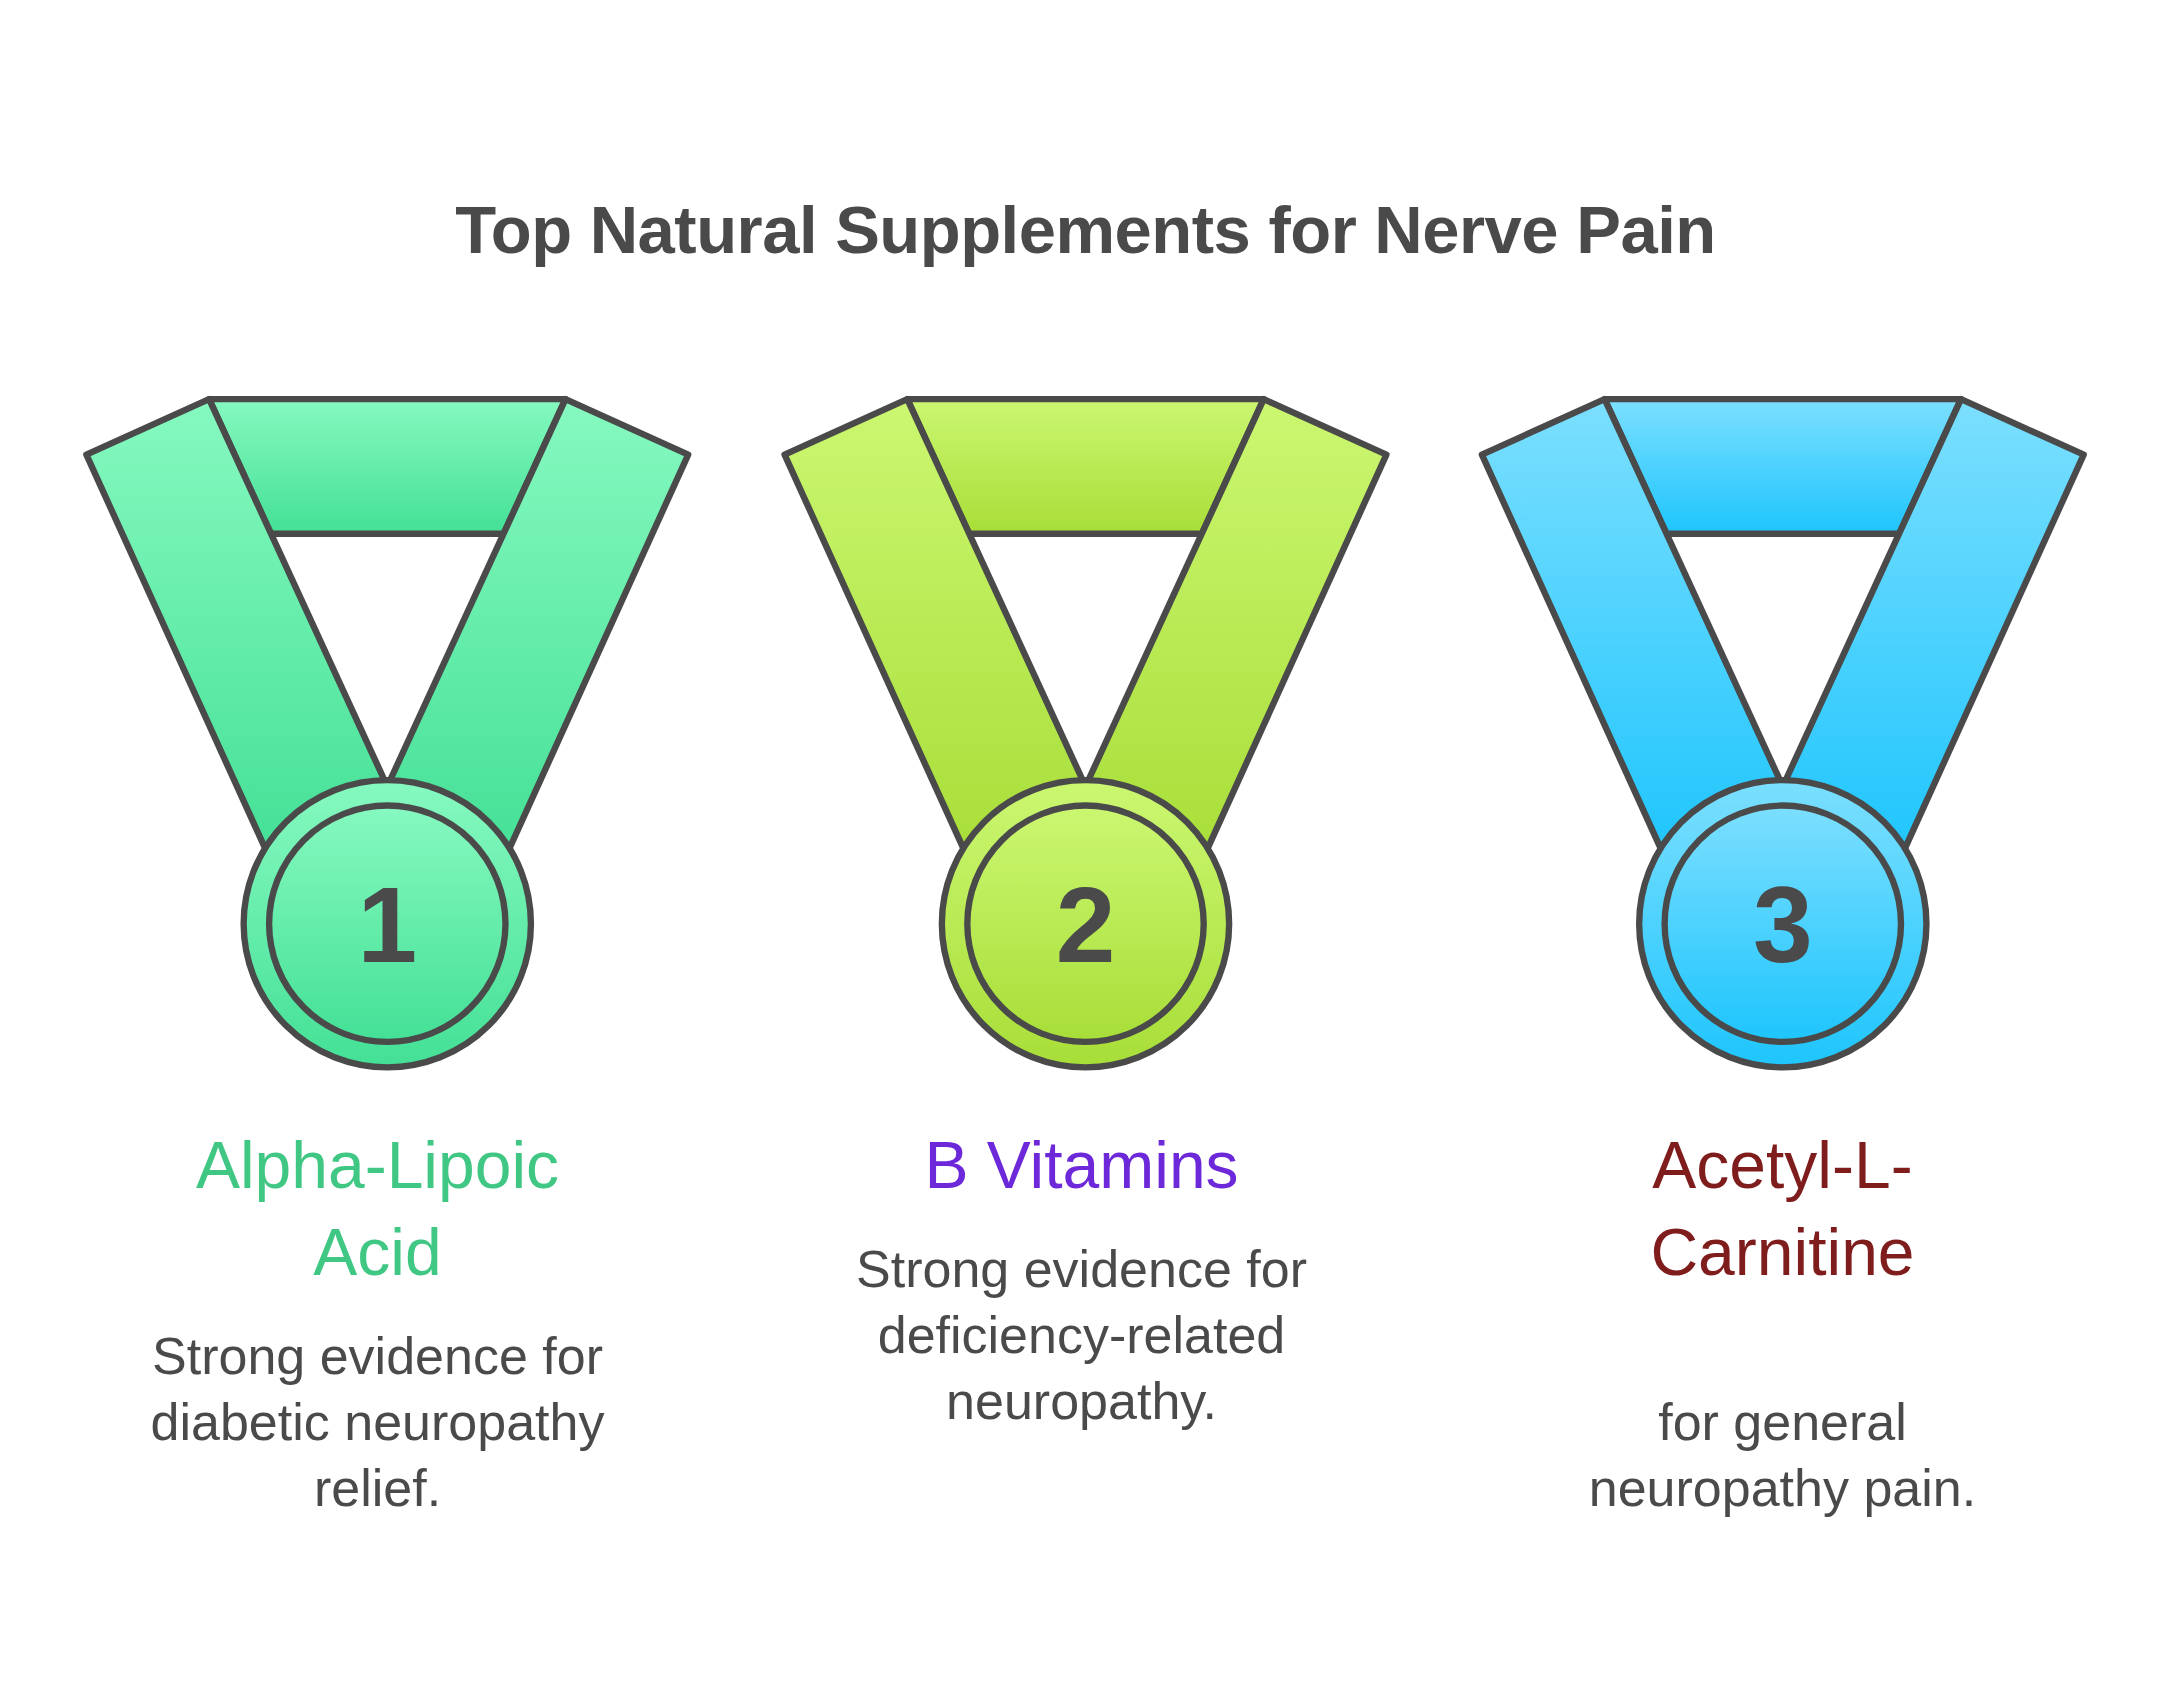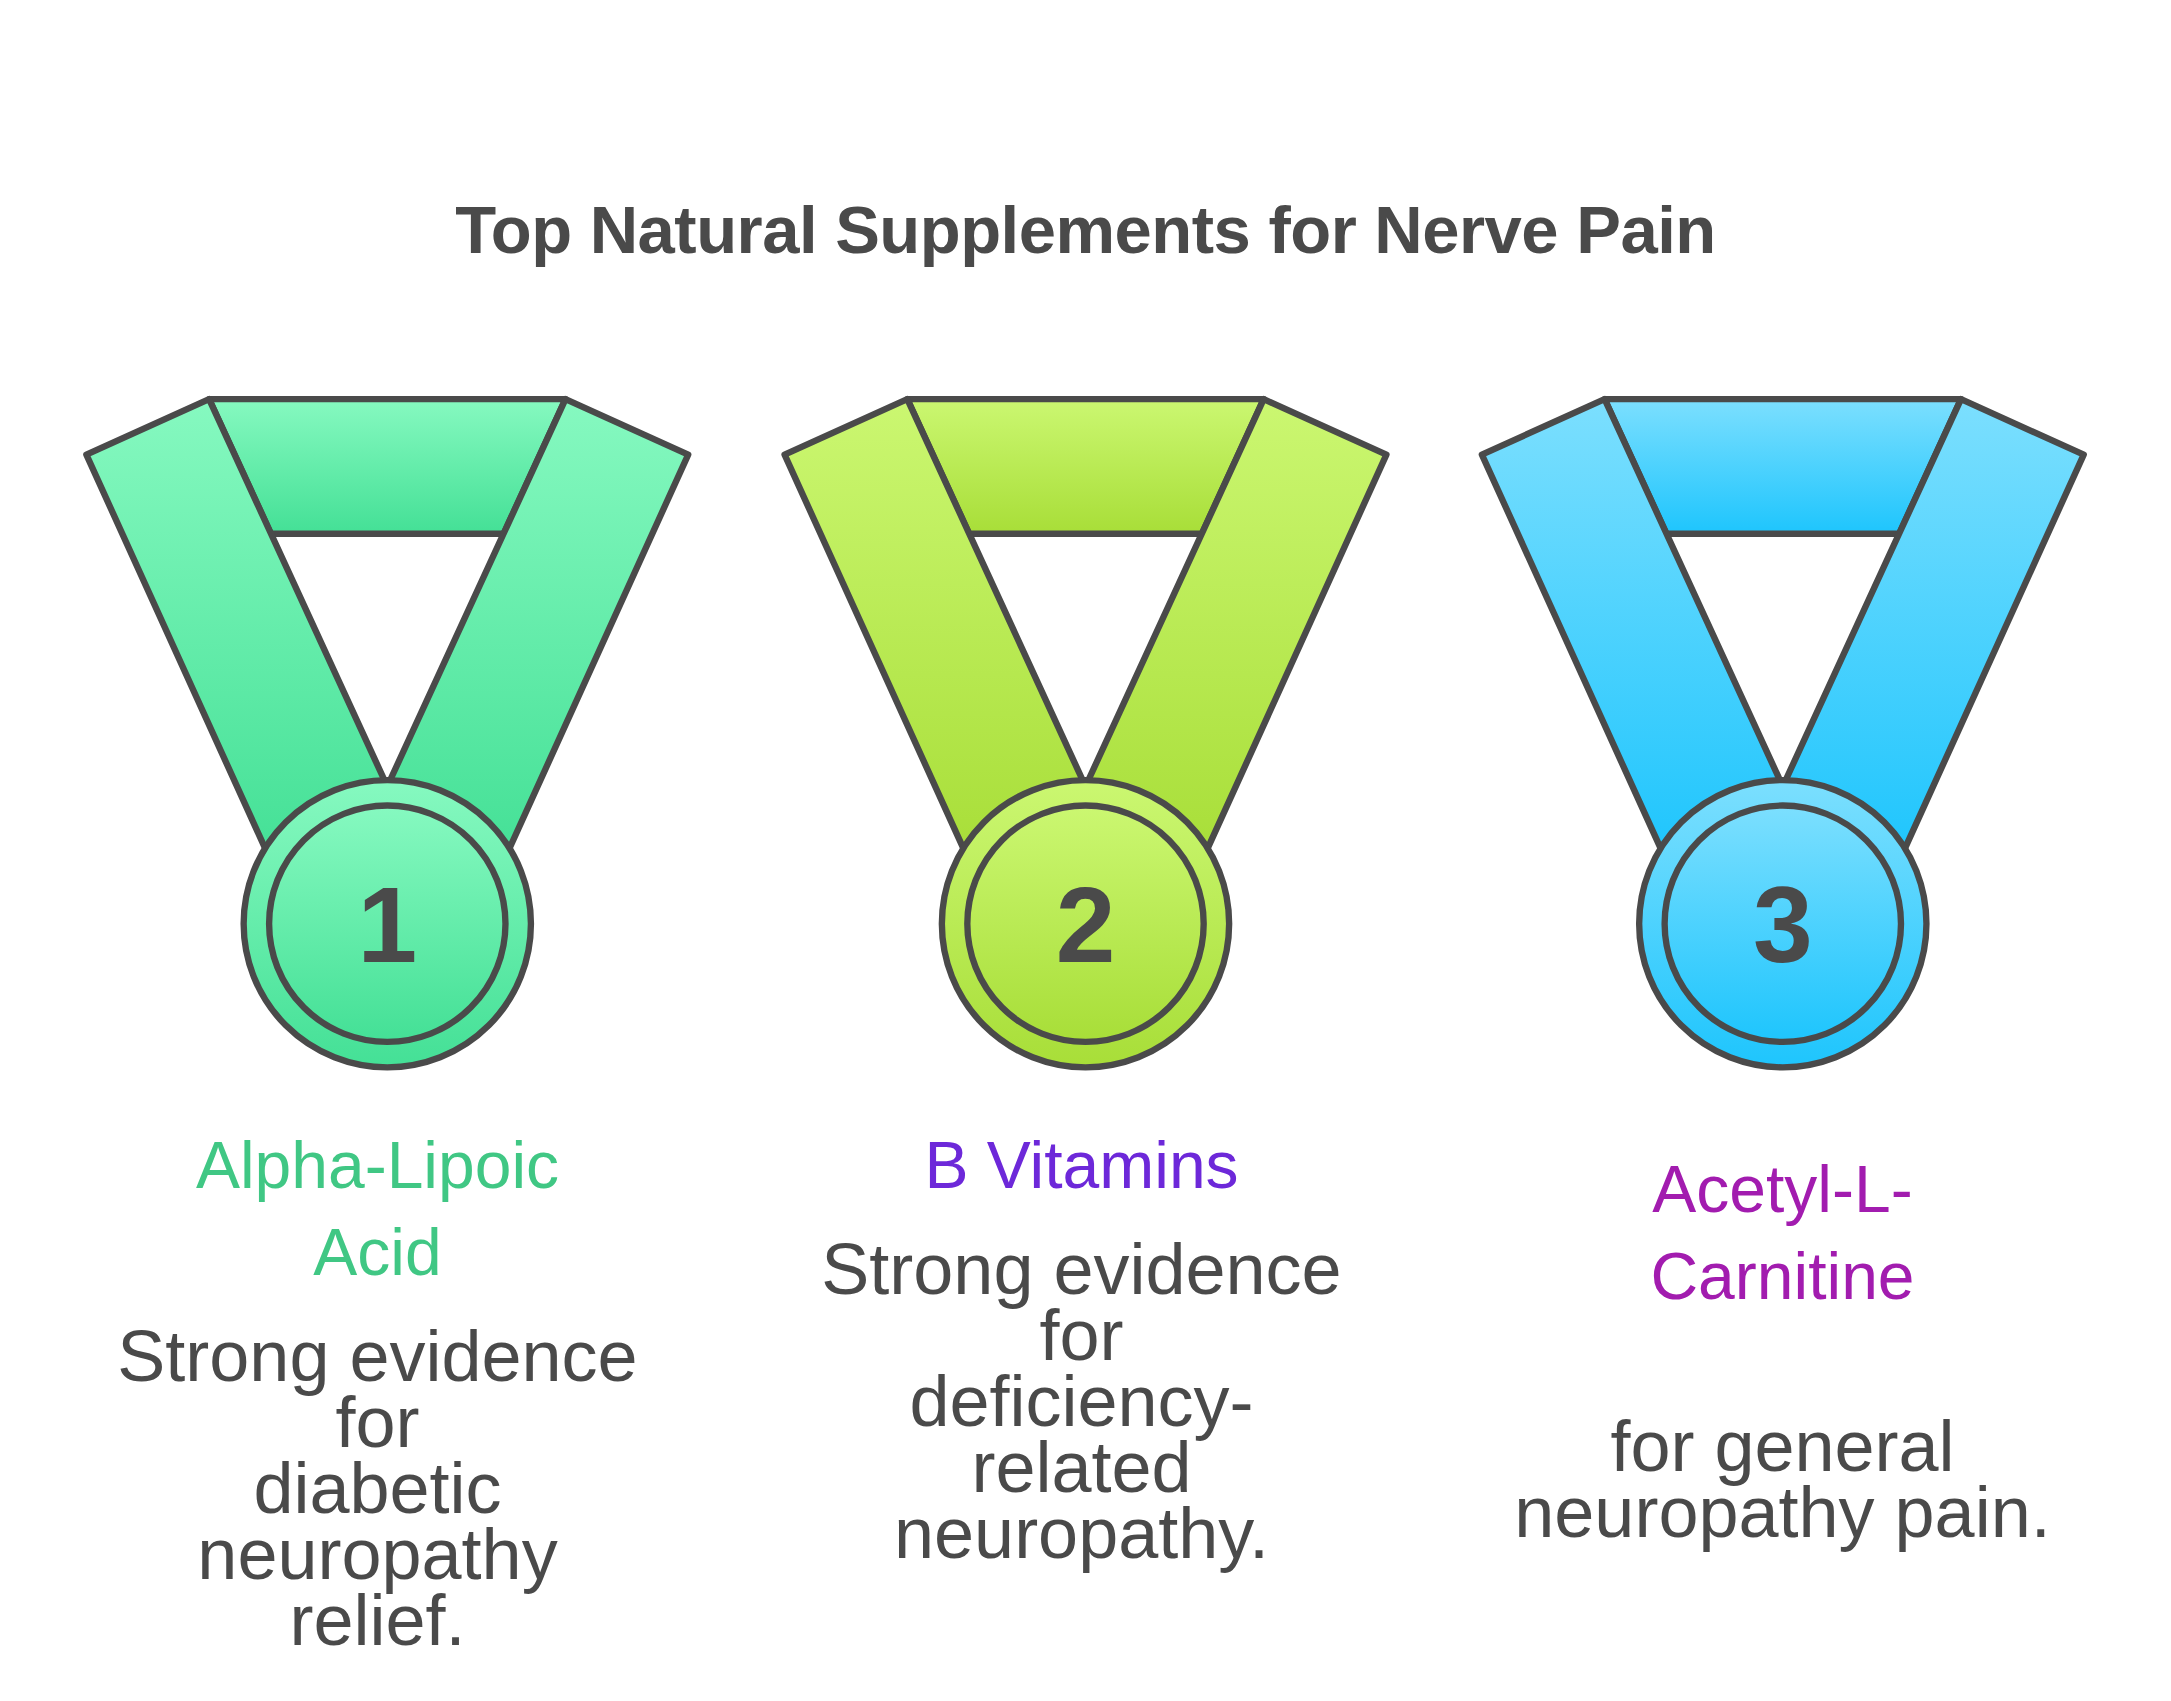--- a/index.html
+++ b/index.html
@@ -42,21 +42,21 @@
   }
   .item-name {
     font-family: "Liberation Sans", sans-serif;
     font-size: 66px;
     line-height: 87px;
     margin: 0;
     font-weight: normal;
   }
   .item-desc {
     font-family: "Liberation Sans", sans-serif;
-    font-size: 72px;
+    font-size: 52px;
     line-height: 66px;
     color: #4a4a4a;
     margin: 4px;
   }
   .medal-number {
     font-family: "Liberation Sans", sans-serif;
     font-weight: bold;
     font-size: 118px;
     fill: #4a4a4a;
   }
@@ -127,21 +127,21 @@
     <span>B Vitamins</span>
   </h2>
   <p class="item-desc" style="margin-top:27px;">
     <span>Strong evidence for</span><br>
     <span>deficiency-related</span><br>
     <span>neuropathy.</span>
   </p>
 </div>
 
 <div class="column" style="left:1510px; top:1122px;">
-  <h2 class="item-name" style="color:#a21caf;margin-top:24px;">
+  <h2 class="item-name" style="color:#7f1d1d;">
     <span>Acetyl-L-</span><br>
     <span>Carnitine</span>
   </h2>
   <p class="item-desc" style="margin-top:27px;">
     <br>
     <span>for general</span><br>
     <span>neuropathy pain.</span>
   </p>
 </div>
 

